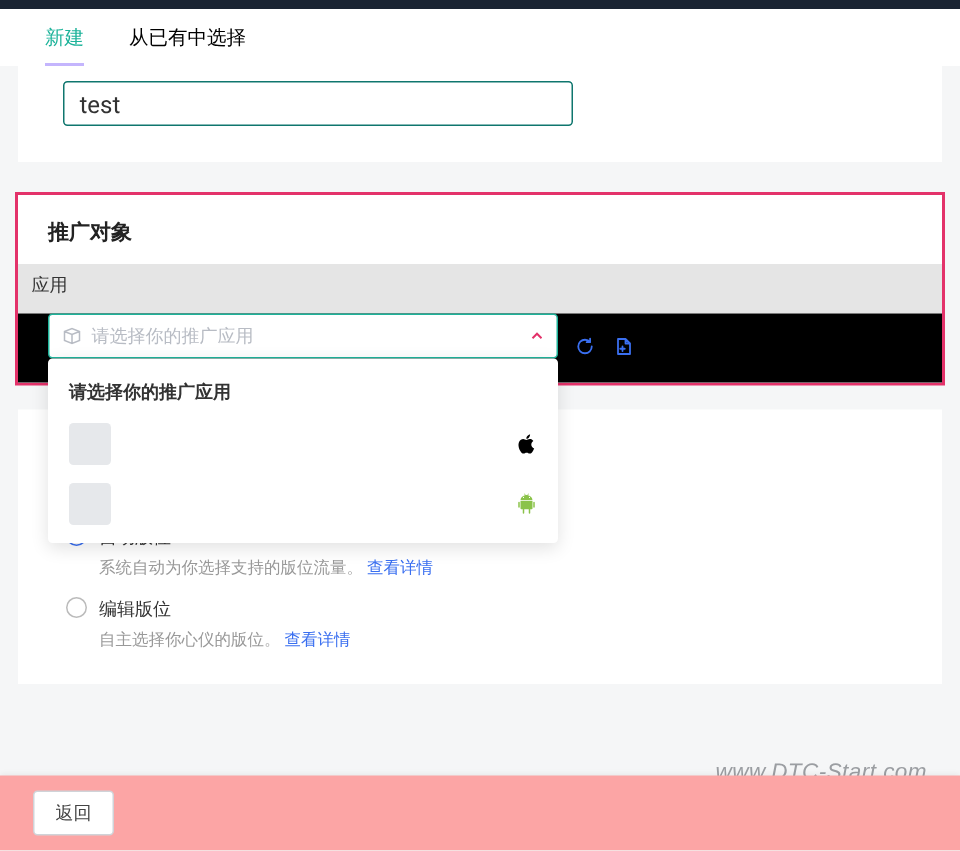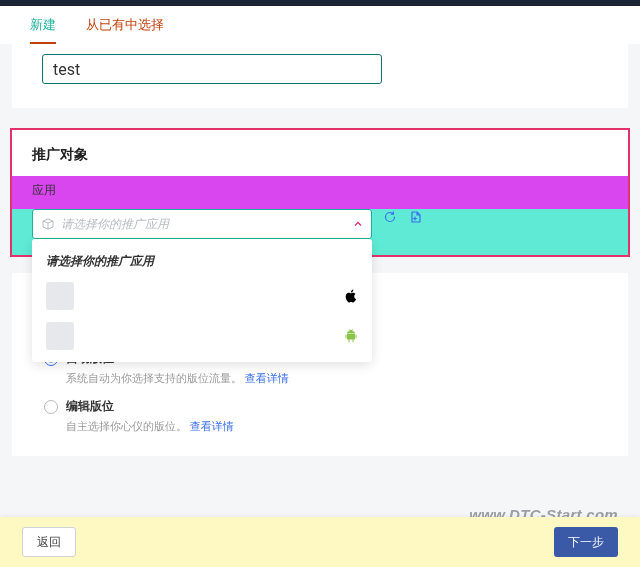--- a/index.html
+++ b/index.html
@@ -1,57 +1,57 @@
 <!DOCTYPE html>
 <html><head>
   <meta charset="utf-8">
   <style>
     * { box-sizing: border-box; margin: 0; padding: 0; font-family: -apple-system, BlinkMacSystemFont, "Segoe UI", Roboto, sans-serif; }
     body { width: 640px; height: 567px; background: #f5f6f7; overflow: hidden; position: relative; }
     .topbar { height: 6px; background: #1a2432; }
     .tabs { background: #fff; display: flex; padding: 0 30px; gap: 30px; }
-    .tab { padding: 10px 0 8px 0; font-size: 13px; color: #c2410c; cursor: pointer; border-bottom: 2px solid transparent; }
-    .tab.active { color: #1db39a; border-bottom: 2px solid #c2410c; font-weight: 500; }
+    .tab { padding: 10px 0 8px 0; font-size: 13px; color: #000000; cursor: pointer; border-bottom: 2px solid transparent; }
+    .tab.active { color: #1db39a; border-bottom: 2px solid #c4b5fd; font-weight: 500; }
     .card { background: #fff; margin: 0 12px; padding: 18px 30px 24px 30px; }
     .card.first { margin-top: 0; padding-top: 10px; }
     .label { font-size: 12px; color: #333; margin-bottom: 10px; }
     .textfield { width: 340px; height: 30px; border: 1px solid #0f766e; border-radius: 3px; padding: 0 10px; font-size: 16px; color: #333; }
     .gap { height: 16px; }
     .highlight-box { border: 2px solid #e3326a; margin: 4px 10px; background: transparent; position: relative; z-index: 5; }
     .section-title { font-size: 14px; font-weight: 600; color: #222; padding: 16px 20px 12px 20px; background: #fff; }
-    .select-row { display: flex; align-items: flex-start; gap: 10px; padding: 0 20px 16px 20px; background: #5eead4; font-style: italic; }
+    .select-row { display: flex; align-items: flex-end; gap: 10px; padding: 0 20px 16px 20px; background: #000000; }
     .select-wrap { position: relative; }
     .select { width: 340px; height: 30px; border: 1px solid #1db39a; border-radius: 3px; display: flex; align-items: center; padding: 0 28px 0 8px; background: #fff; position: relative; }
     .select-prefix { width: 14px; height: 14px; margin-right: 6px; display: flex; align-items: center; justify-content: center; }
     .select-placeholder { font-size: 12px; color: #b8bcc4; flex: 1; }
     .select-caret { position: absolute; right: 8px; top: 50%; transform: translateY(-50%); }
     .icon-btn { width: 16px; height: 16px; display: flex; align-items: center; justify-content: center; cursor: pointer; color: #3a6ff0; }
     .dropdown { position: absolute; top: 30px; left: 0; width: 340px; background: #fff; box-shadow: 0 3px 12px rgba(0,0,0,.12); border-radius: 3px; z-index: 10; padding: 6px 0; }
     .dropdown-title { font-size: 12px; font-weight: 600; padding: 8px 14px 6px 14px; color: #333; }
     .dropdown-item { display: flex; align-items: center; padding: 6px 14px; height: 40px; cursor: pointer; }
     .app-thumb { width: 28px; height: 28px; background: #e6e8eb; border-radius: 3px; margin-right: 10px; }
     .app-name { flex: 1; font-size: 12px; color: #333; }
     .platform { width: 14px; height: 14px; display: flex; align-items: center; justify-content: center; }
     .section2 { background: #fff; margin: 16px 12px 0 12px; padding: 16px 30px 10px 30px; position: relative; z-index: 1; }
     .section2-title { font-size: 14px; font-weight: 600; color: #222; margin-bottom: 16px; }
     .sublabel { font-size: 12px; color: #333; margin-bottom: 10px; display: flex; align-items: center; gap: 4px; }
-    .radio-row { display: flex; align-items: center; margin-bottom: 2px; margin-left: 2px; font-weight: bold; }
+    .radio-row { display: flex; margin-bottom: 2px; margin-left: 2px; }
     .radio { width: 14px; height: 14px; border-radius: 50%; border: 1px solid #bbb; margin-right: 8px; position: relative; flex-shrink: 0; }
     .radio.checked { border-color: #3a6ff0; }
     .radio.checked::after { content: ""; position: absolute; width: 7px; height: 7px; background: #3a6ff0; border-radius: 50%; top: 50%; left: 50%; transform: translate(-50%,-50%); }
     .radio-label { font-size: 12px; color: #333; }
     .radio-desc { font-size: 11px; color: #999; margin: 4px 0 12px 24px; }
     .radio-desc a { color: #3a6ff0; text-decoration: none; cursor: pointer; }
     .info-circle { width: 12px; height: 12px; display: inline-flex; align-items: center; justify-content: center; }
-    .footer { position: absolute; bottom: 0; left: 0; right: 0; height: 50px; background: #fef9c3; display: flex; align-items: center; justify-content: space-between; padding: 0 22px; box-shadow: 0 -1px 4px rgba(0,0,0,.06); }
+    .footer { position: absolute; bottom: 0; left: 0; right: 0; height: 50px; background: #fca5a5; display: flex; align-items: center; justify-content: space-between; padding: 0 22px; box-shadow: 0 -1px 4px rgba(0,0,0,.06); }
     .btn-back { height: 30px; padding: 0 14px; border: 1px solid #d0d3d8; background: #fff; border-radius: 3px; font-size: 12px; color: #444; cursor: pointer; display: flex; align-items: center; }
     .btn-next { height: 30px; padding: 0 14px; border: none; background: #3a5aa8; color: #fff; border-radius: 3px; font-size: 12px; cursor: pointer; display: flex; align-items: center; }
-    .watermark { position: absolute; right: 22px; bottom: 44px; font-size: 15px; font-weight: 700; font-style: italic; color: #8c8f94; opacity: .85; font-family: Arial, sans-serif; letter-spacing: .3px; }
+    .watermark { position: absolute; right: 22px; bottom: 44px; font-size: 15px; font-weight: 400; font-style: italic; color: #8c8f94; opacity: .85; font-family: Arial, sans-serif; letter-spacing: .3px; }
     .highlight-box .card-inner { background: #fff; padding: 0; }
-    .app-label { font-size: 12px; color: #333; padding: 6px 20px 10px 20px; background: #d946ef; }
+    .app-label { font-size: 12px; color: #333; padding: 6px 20px 10px 9px; background: #e5e5e5; }
   </style>
 </head>
 <body>
 
 <div class="topbar"></div>
 
 <div class="tabs">
   <div class="tab active">新建</div>
   <div class="tab">从已有中选择</div>
 </div>
@@ -143,14 +143,13 @@
   <div class="radio-desc">
     <span>自主选择你心仪的版位。</span>
     <a>查看详情</a>
   </div>
 </div>
 
 <div class="watermark">www.DTC-Start.com</div>
 
 <div class="footer">
   <div class="btn-back">返回</div>
-  <div class="btn-next">下一步</div>
 </div>
 
 </body></html>

